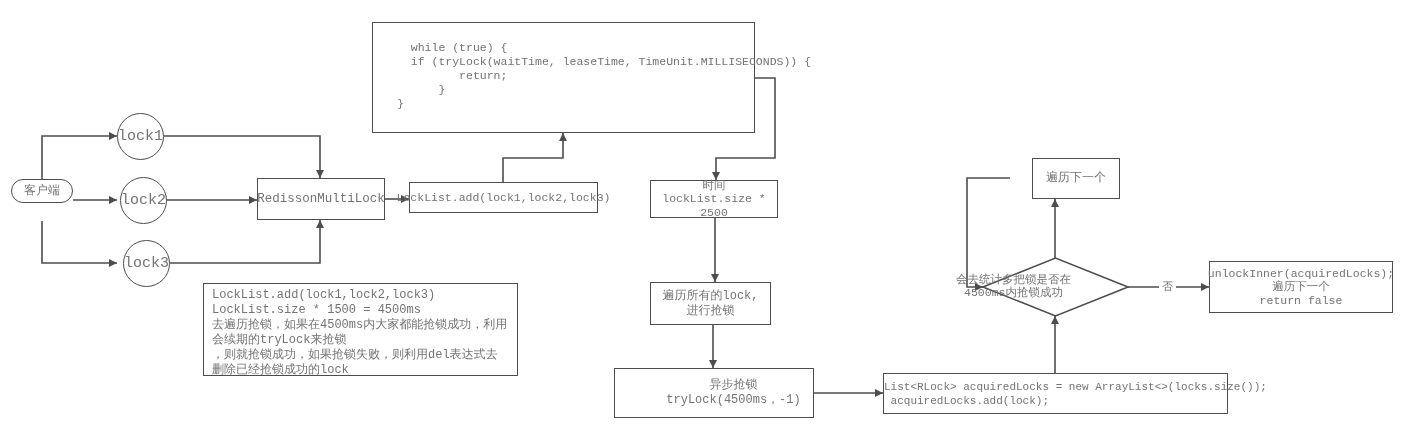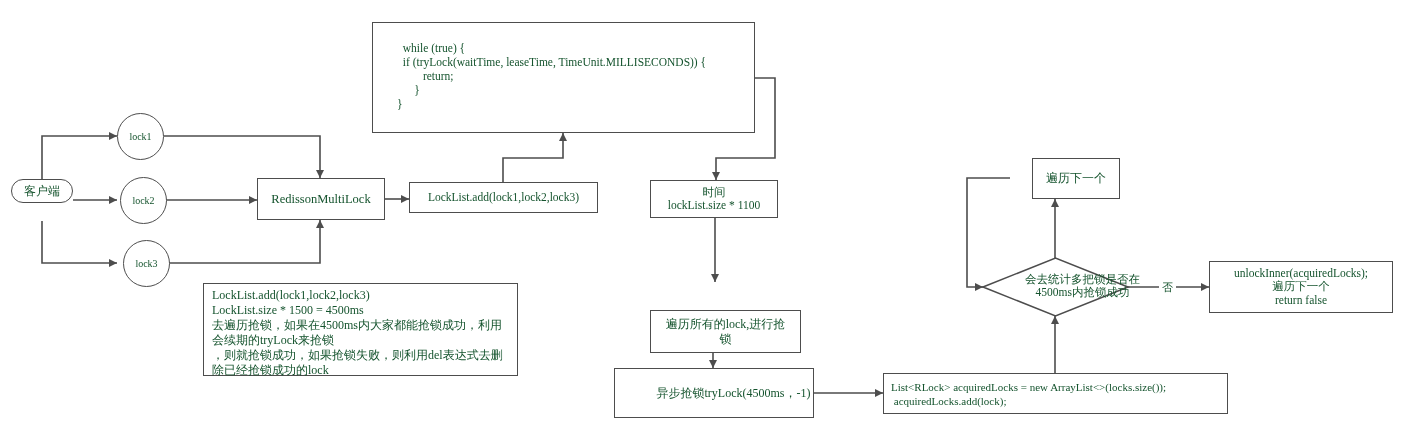--- a/index.html
+++ b/index.html
@@ -1,47 +1,47 @@
 <!DOCTYPE html>
 <html><head>
 <meta charset="utf-8">
 <style>
   html,body{margin:0;padding:0;background:#ffffff;}
   .canvas{
     position:relative;
     width:1411px;height:428px;
     background:#ffffff;
-    font-family:Liberation Serif, serif;
-    color:#14532d;
+    font-family:Liberation Mono, monospace;
+    color:#737373;
     overflow:hidden;
   }
   svg.edges{position:absolute;left:0;top:0;width:1411px;height:428px;}
   svg.edges path{fill:none;stroke:#4d4d4d;stroke-width:1.6;}
   svg.edges polygon{fill:#ffffff;stroke:#4d4d4d;stroke-width:1.6;}
   .node{
     position:absolute;
     box-sizing:border-box;
     border:1.6px solid #4d4d4d;
     background:#ffffff;
     display:flex;align-items:center;justify-content:center;
     text-align:center;
     font-size:12px;line-height:15px;
     white-space:pre-line;
   }
-  .circle{border-radius:50%;font-size:10px;}
+  .circle{border-radius:50%;font-size:15px;}
   .code{
     justify-content:flex-start;align-items:flex-start;
     text-align:left;white-space:pre;
     font-size:11.5px;line-height:14px;
     padding:18px 8px 8px 24px;
   }
   .mono-left{
     justify-content:flex-start;text-align:left;
     white-space:pre;font-size:11px;line-height:14px;
-    padding-left:7px;
+    padding-left:0;
   }
   .small{font-size:11.5px;line-height:13.5px;}
   .notes{
     justify-content:flex-start;align-items:flex-start;
     text-align:left;font-size:12px;line-height:15px;
     padding:4px 8px;
   }
   .diamond-label{
     position:absolute;display:flex;align-items:center;justify-content:center;
     text-align:center;font-size:11.5px;line-height:13.5px;
@@ -94,32 +94,32 @@
 
   <div class="node circle" style="left:120px;top:177px;width:47px;height:47px;">lock2</div>
 
   <div class="node circle" style="left:123px;top:240px;width:47px;height:47px;">lock3</div>
 
   <div class="node" style="left:257px;top:178px;width:128px;height:42px;font-size:12.5px;">RedissonMultiLock</div>
 
   <div class="node" style="left:409px;top:182px;width:189px;height:31px;font-size:11.5px;">LockList.add(lock1,lock2,lock3)</div>
 
   <div class="node small" style="left:650px;top:180px;width:128px;height:38px;">时间
-lockList.size * 1100</div>
+lockList.size * 2500</div>
 
-  <div class="node" style="left:650px;top:282px;width:151px;height:43px;padding:2px 10px;margin-top:28px;">遍历所有的lock,进行抢锁</div>
+  <div class="node" style="left:650px;top:282px;width:121px;height:43px;padding:2px 10px;">遍历所有的lock,进行抢锁</div>
 
   <div class="node" style="left:614px;top:368px;width:200px;height:50px;padding-left:39px;">异步抢锁tryLock(4500ms，-1)</div>
 
   <div class="node mono-left" style="left:883px;top:373px;width:345px;height:41px;">List&lt;RLock&gt; acquiredLocks = new ArrayList&lt;&gt;(locks.size());
  acquiredLocks.add(lock);</div>
 
   <div class="node" style="left:1032px;top:158px;width:88px;height:41px;">遍历下一个</div>
 
-  <div class="diamond-label" style="left:1010px;top:255px;width:145px;height:62px;">会去统计多把锁是否在
+  <div class="diamond-label" style="left:941px;top:255px;width:145px;height:62px;">会去统计多把锁是否在
 4500ms内抢锁成功</div>
 
   <div class="node small" style="left:1209px;top:261px;width:184px;height:52px;">unlockInner(acquiredLocks);
 遍历下一个
 return false</div>
 
   <div class="node notes" style="left:203px;top:283px;width:315px;height:93px;">LockList.add(lock1,lock2,lock3)
 LockList.size * 1500 = 4500ms
 去遍历抢锁，如果在4500ms内大家都能抢锁成功，利用会续期的tryLock来抢锁
 ，则就抢锁成功，如果抢锁失败，则利用del表达式去删除已经抢锁成功的lock</div>

